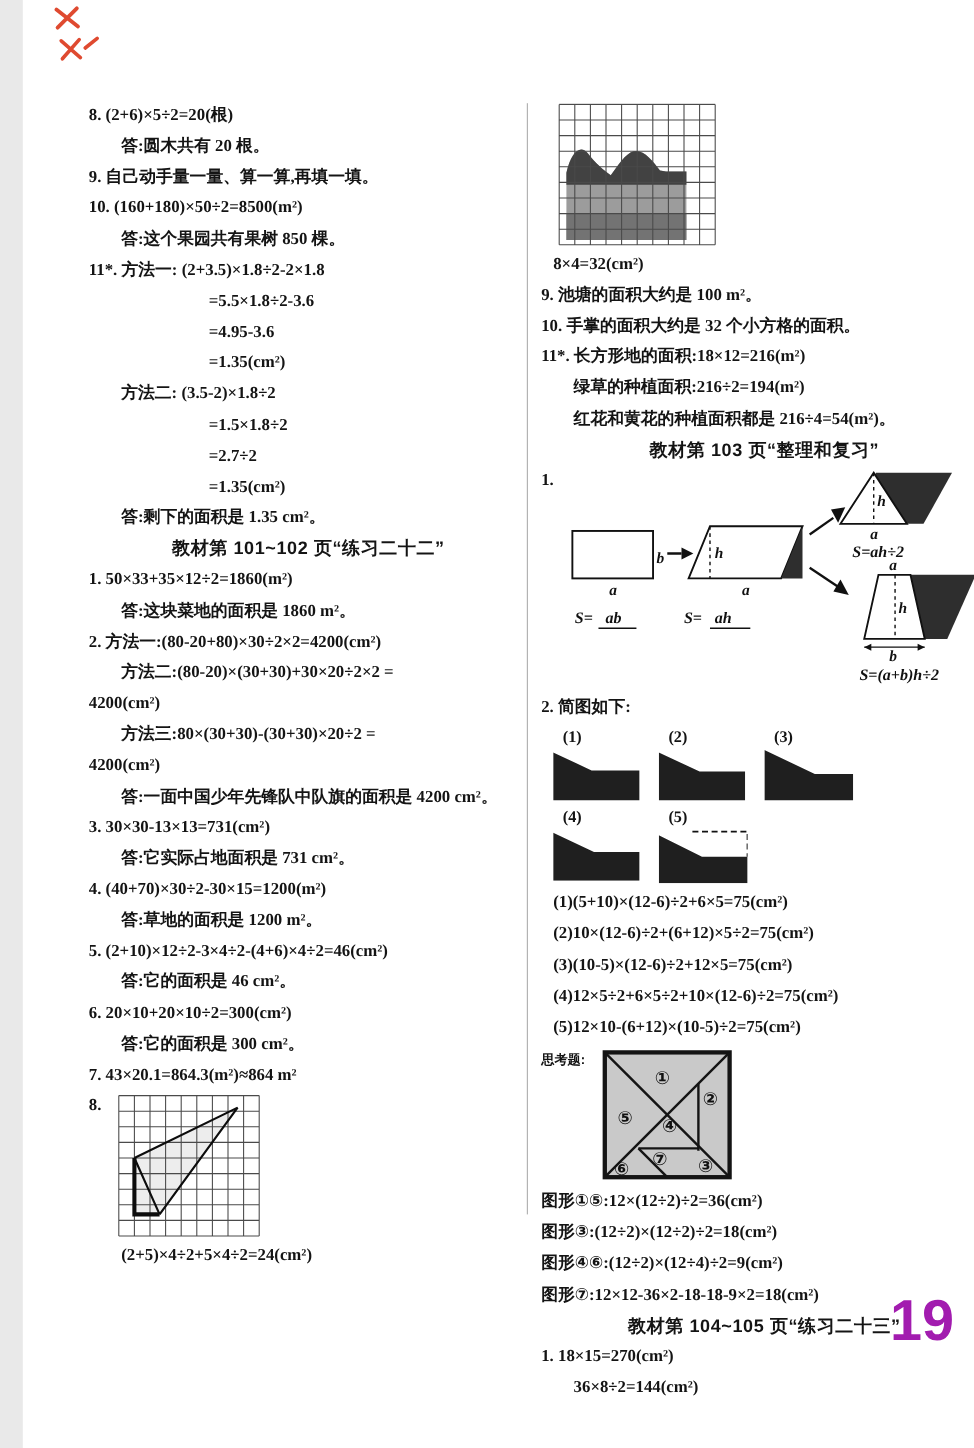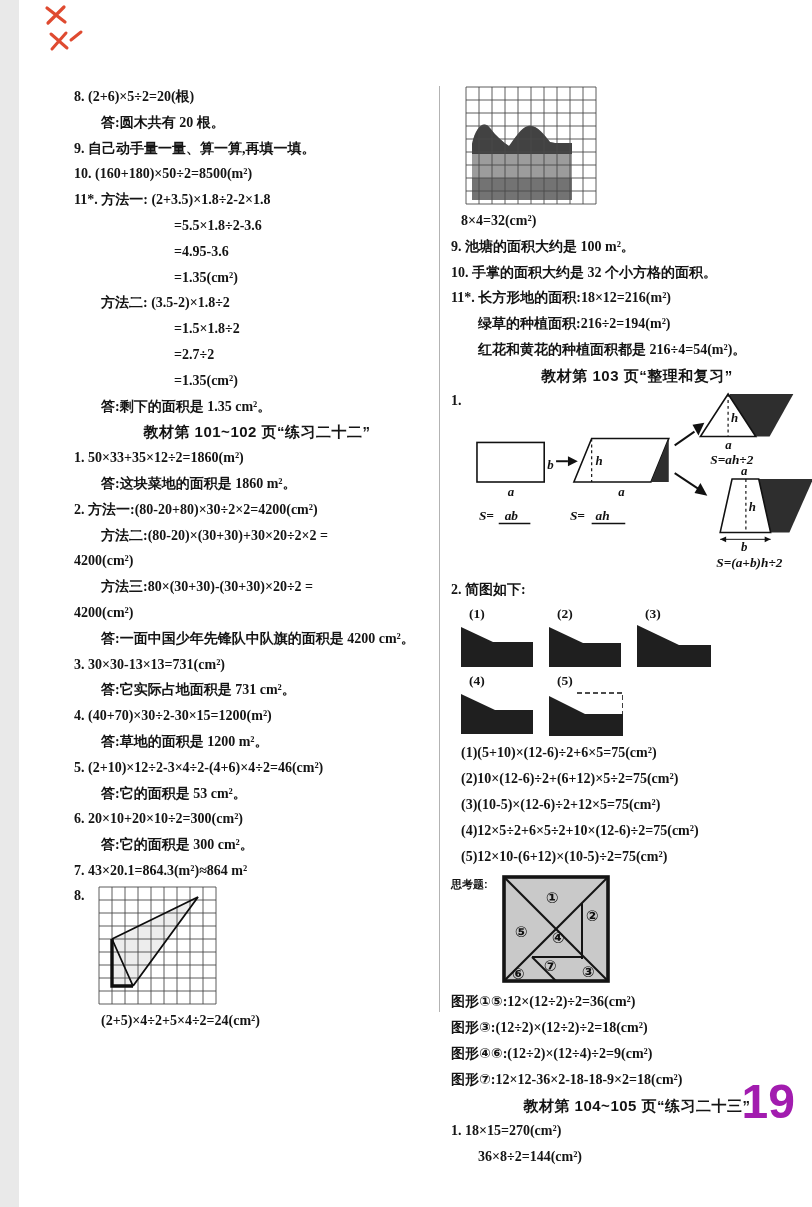--- a/index.html
+++ b/index.html
@@ -44,20 +44,21 @@
   </svg>
 
   <div id="divider"></div>
   <div id="edge-blob"></div>
 
   <div class="col" id="col-left">
       <div class="line ">8. (2+6)×5÷2=20(根)</div>
       <div class="line ind2">答:圆木共有 20 根。</div>
       <div class="line ">9. 自己动手量一量、算一算,再填一填。</div>
       <div class="line ">10. (160+180)×50÷2=8500(m²)</div>
+      <div class="line ind2">答:这个果园共有果树 850 棵。</div>
       <div class="line ">11*. 方法一: (2+3.5)×1.8÷2-2×1.8</div>
       <div class="line eq">=5.5×1.8÷2-3.6</div>
       <div class="line eq">=4.95-3.6</div>
       <div class="line eq">=1.35(cm²)</div>
       <div class="line ind2">方法二: (3.5-2)×1.8÷2</div>
       <div class="line eq">=1.5×1.8÷2</div>
       <div class="line eq">=2.7÷2</div>
       <div class="line eq">=1.35(cm²)</div>
       <div class="line ind2">答:剩下的面积是 1.35 cm²。</div>
       <div class="line heading">教材第 101~102 页“练习二十二”</div>
@@ -67,21 +68,21 @@
       <div class="line ind2">方法二:(80-20)×(30+30)+30×20÷2×2 =</div>
       <div class="line ">4200(cm²)</div>
       <div class="line ind2">方法三:80×(30+30)-(30+30)×20÷2 =</div>
       <div class="line ">4200(cm²)</div>
       <div class="line ind2">答:一面中国少年先锋队中队旗的面积是 4200 cm²。</div>
       <div class="line ">3. 30×30-13×13=731(cm²)</div>
       <div class="line ind2">答:它实际占地面积是 731 cm²。</div>
       <div class="line ">4. (40+70)×30÷2-30×15=1200(m²)</div>
       <div class="line ind2">答:草地的面积是 1200 m²。</div>
       <div class="line ">5. (2+10)×12÷2-3×4÷2-(4+6)×4÷2=46(cm²)</div>
-      <div class="line ind2">答:它的面积是 53 cm²。</div>
+      <div class="line ind2">答:它的面积是 46 cm²。</div>
       <div class="line ">6. 20×10+20×10÷2=300(cm²)</div>
       <div class="line ind2">答:它的面积是 300 cm²。</div>
       <div class="line ">7. 43×20.1=864.3(m²)≈864 m²</div>
       <div class="fig-row" style="margin:2px 0 2px 0;">
       <span class="fig-num">8.</span>
       <svg width="120" height="120" viewBox="0 0 120 120">
         <polygon points="14,53 100,11 35,100 14,100" fill="rgba(0,0,0,0.07)" stroke="none"></polygon>
         <g>
             <path d="M1 1V118M14 1V118M27 1V118M40 1V118M53 1V118M66 1V118M79 1V118M92 1V118M105 1V118M118 1V118M1 1H118M1 14H118M1 27H118M1 40H118M1 53H118M1 66H118M1 79H118M1 92H118M1 105H118M1 118H118" fill="none" stroke="#4a4a4a" stroke-width="0.9"></path>
           </g>

